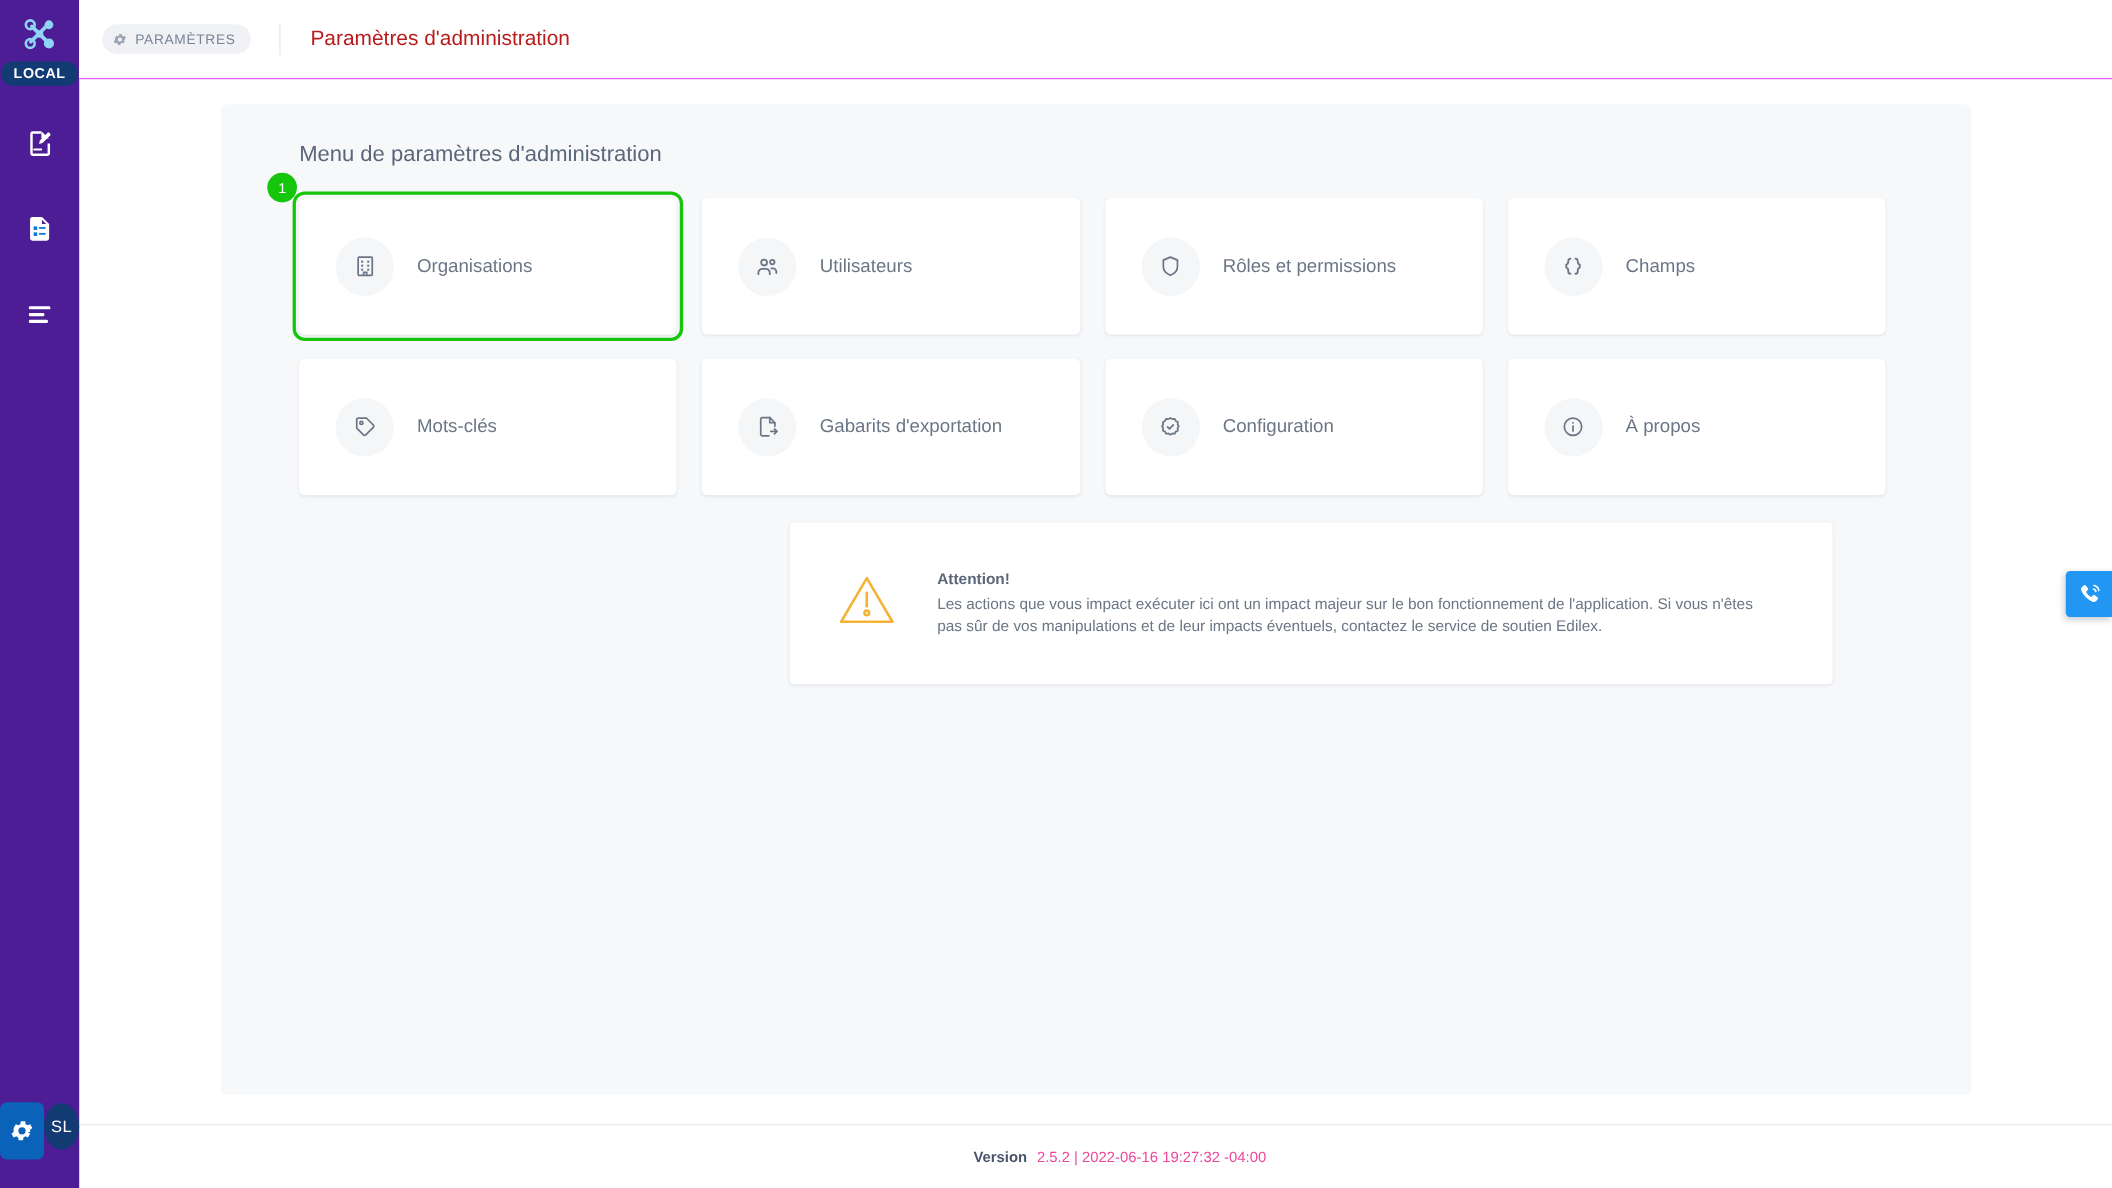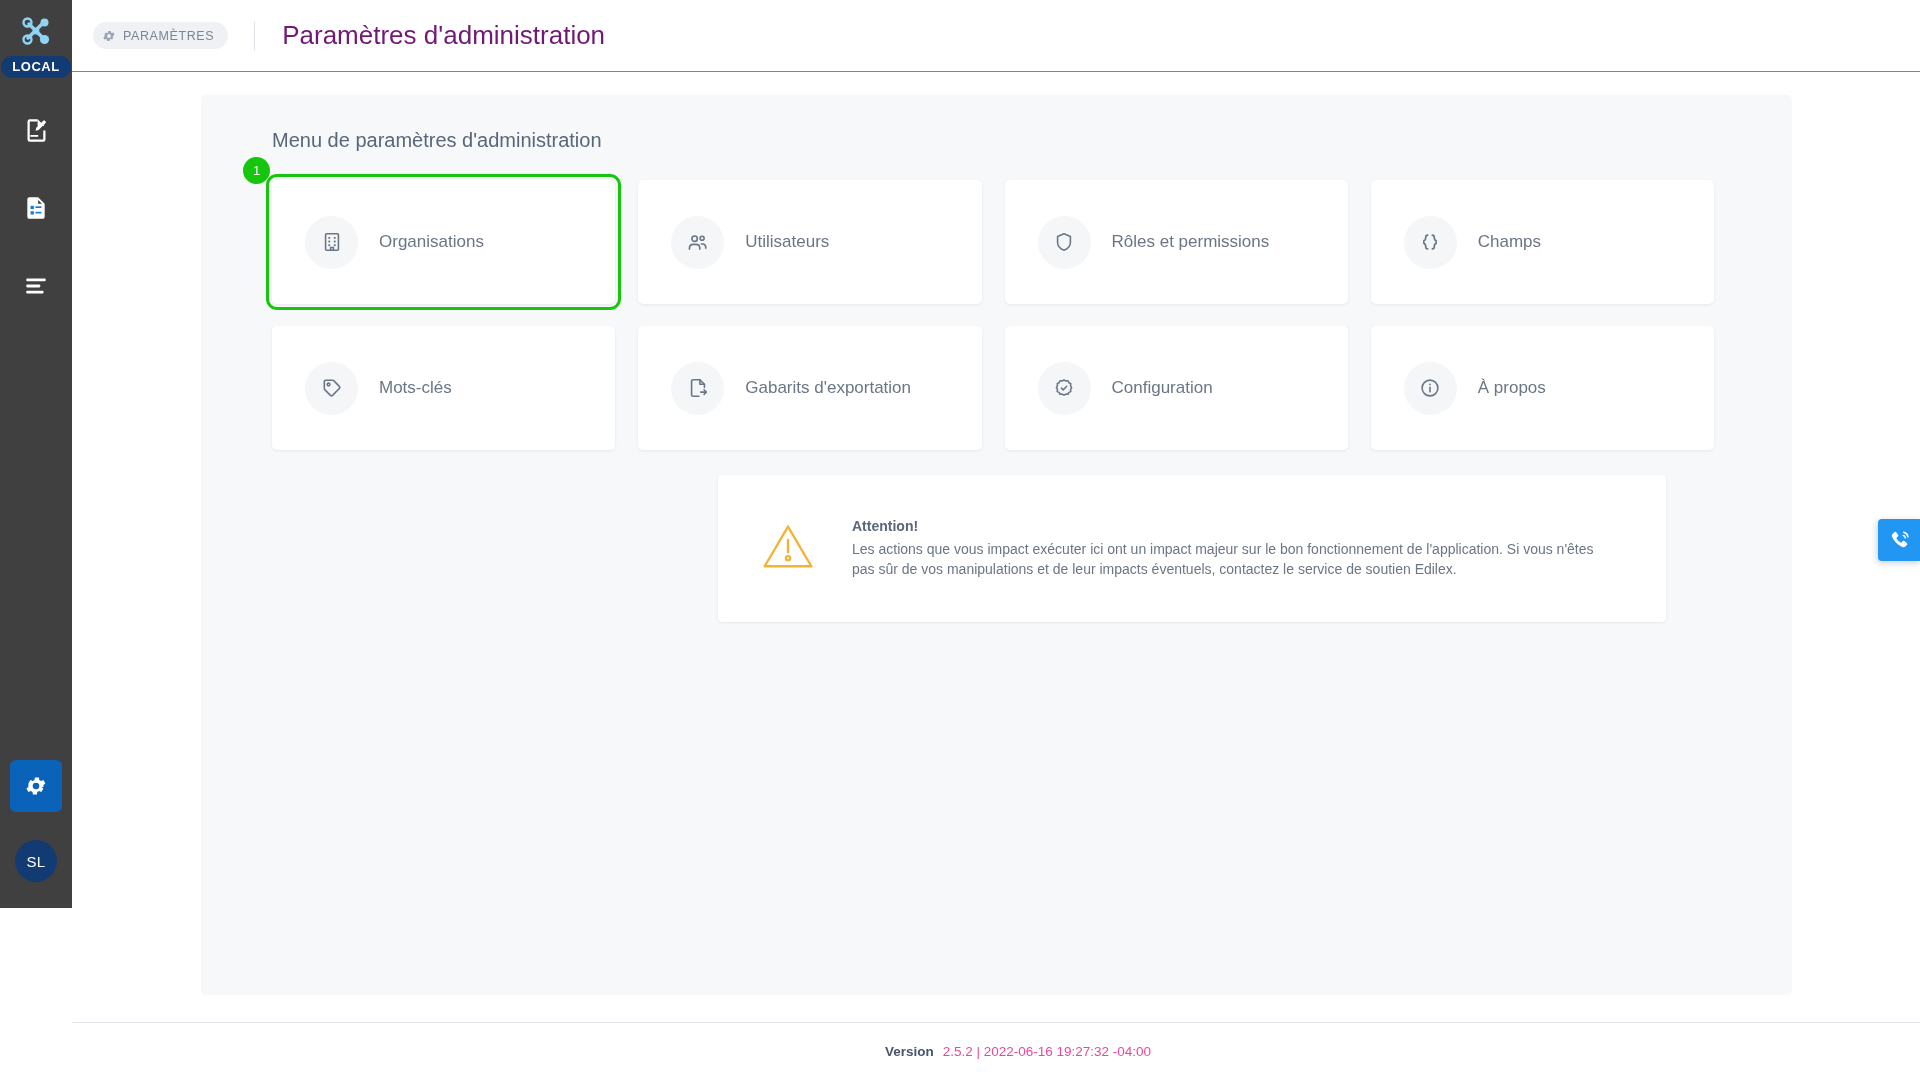--- a/index.html
+++ b/index.html
@@ -6,22 +6,22 @@
   html, body {
     width: 1920px; height: 1080px;
     overflow: hidden;
     background: #ffffff;
     font-family: "Liberation Sans", sans-serif;
   }
 
   
   #sidebar {
     position: absolute; left: 0; top: 0;
-    width: 72px; height: 908px;
-    background: #404040;
+    width: 72px; height: 1080px;
+    background: #4c1d95;
     display: flex; flex-direction: column; align-items: center;
   }
   .logo-wrap {
     margin-top: 8px; width: 52px; height: 46px;
     display: flex; align-items: center; justify-content: center;
   }
   .local-badge {
     background: #123a73; color: #ffffff;
     font-size: 13px; font-weight: bold; letter-spacing: .5px;
     padding: 3px 11px 4px; border-radius: 11px;
@@ -29,21 +29,21 @@
   }
   .nav-icon {
     width: 52px; height: 52px; margin-top: 26px;
     display: flex; align-items: center; justify-content: center;
     border-radius: 6px; cursor: pointer;
   }
   .nav-icon:first-of-type { margin-top: 36px; }
   .nav-icon svg { display: block; }
   #sidebar-bottom {
     position: absolute; bottom: 0; left: 0; width: 72px;
-    display: flex; flex-direction: column; align-items: center;
+    display: flex; flex-direction: row; align-items: center;
     padding-bottom: 26px;
   }
   .nav-icon.active { background: #0a63b8; }
   .avatar {
     width: 42px; height: 42px; border-radius: 50%;
     background: #123a73; color: #ffffff;
     display: flex; align-items: center; justify-content: center;
     font-size: 15px; letter-spacing: .4px;
     margin-top: 28px; cursor: pointer;
   }
@@ -63,21 +63,21 @@
     display: flex; align-items: center; gap: 7px;
     cursor: pointer;
   }
   #breadcrumb-chip .chip-label {
     font-size: 12.5px; color: #7a8596; letter-spacing: .6px;
   }
   .crumb-divider {
     width: 1px; height: 28px; background: #dfe3ea; margin-left: 26px;
   }
   #page-title {
-    margin-left: 27px; font-size: 26px; color: #701a75; font-weight: 400;
+    margin-left: 27px; font-size: 19px; color: #b91c1c; font-weight: 400;
   }
 
   
   #panel {
     position: absolute; left: 201px; top: 95px;
     width: 1591px; height: 900px;
     background: #f6f8fa; border-radius: 5px;
   }
   #menu-heading {
     position: absolute; left: 71px; top: 34px;

